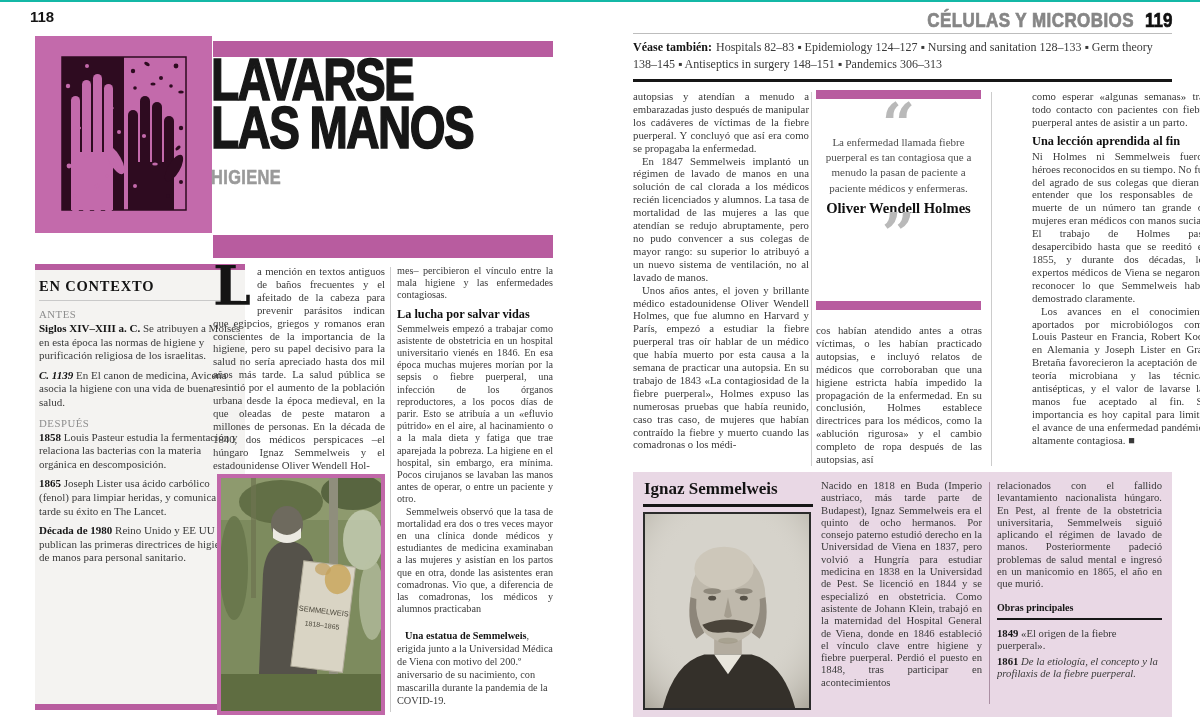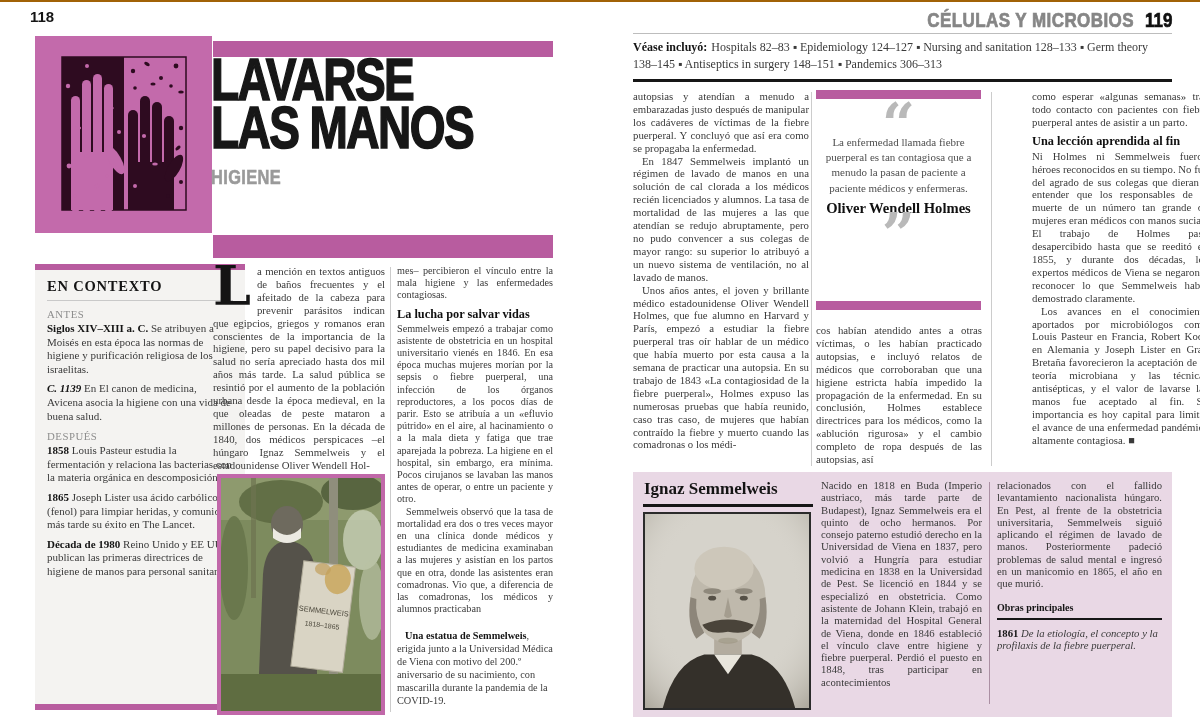--- a/index.html
+++ b/index.html
@@ -1,41 +1,41 @@
 <!DOCTYPE html>
 <html><head>
 <meta charset="utf-8">
 <style>
   * { margin:0; padding:0; box-sizing:border-box; }
   html,body { background:#ffffff; }
   #spread {
     position:relative; width:1200px; height:718px; background:#fff;
     font-family:"Liberation Serif","DejaVu Serif",serif; color:#2e2e2e;
-    overflow:hidden; border-top:2px solid #a16207;
+    overflow:hidden; border-top:2px solid #14b8a6;
   }
   .abs { position:absolute; }
 
   
   .pagenum-left { left:30px; top:6px; font:bold 15px "Liberation Sans","DejaVu Sans",sans-serif; color:#141414; }
   .icon-box { left:35px; top:34px; width:177px; height:197px; background:#c36aab; }
   .icon-box svg { display:block; width:100%; height:100%; }
 
   .tbar { background:#b85c9f; }
   .tbar1 { left:213px; top:39px; width:340px; height:16px; }
   .tbar2 { left:213px; top:233px; width:340px; height:23px; }
 
   .title-block { left:211px; top:54px; transform:scaleX(0.78); transform-origin:left top;
     font-family:"Liberation Sans","DejaVu Sans",sans-serif; font-weight:bold; color:#171717;
     font-size:59px; line-height:48px; letter-spacing:-2px; -webkit-text-stroke:1.6px #171717; white-space:nowrap; }
   .subtitle { left:211px; top:163px; transform:scaleX(0.78); transform-origin:left top;
     font-family:"Liberation Sans","DejaVu Sans",sans-serif; font-weight:bold; color:#9a9a9a;
     font-size:21px; letter-spacing:0.5px; -webkit-text-stroke:0.6px #9a9a9a; white-space:nowrap; }
 
   .context { left:35px; top:262px; width:210px; height:446px; background:#f4f3f1;
-    border-top:6px solid #b85c9f; border-bottom:6px solid #b85c9f; padding:8px 12px; overflow:hidden; }
+    border-top:6px solid #b85c9f; border-bottom:6px solid #b85c9f; padding:8px 4px; overflow:hidden; }
   .ctx-h { font-size:14.5px; font-weight:bold; letter-spacing:0.8px; color:#141414;
     border-bottom:1px solid #c9c9c9; padding-bottom:5px; margin-bottom:6px; }
   .ctx-label { font-size:10.8px; color:#8d8d8d; letter-spacing:0.5px; margin-top:7px; }
   .ctx-item { font-size:11px; line-height:13.6px; color:#3a3a3a; margin-top:2px; margin-bottom:6px; }
   .ctx-lead { font-weight:bold; color:#141414;font-family:Liberation Serif, serif; }
   .ctx-lead.it { font-style:italic; }
 
   .bodycol { position:absolute; text-align:justify; color:#3a3a3a; overflow:hidden;
     font-size:10.8px; line-height:12.9px; }
   .bodycol p { margin:0; }
@@ -227,21 +227,21 @@
     <b>Una estatua de Semmelweis</b><span>, erigida junto a la Universidad Médica de Viena con motivo del 200.º aniversario de su nacimiento, con mascarilla durante la pandemia de la COVID-19.</span>
   </div>
 
   <div class="abs runhead">
     <span class="sec">CÉLULAS Y MICROBIOS</span>
     <span class="pn">119</span>
   </div>
   <div class="abs runrule"></div>
 
   <div class="abs seealso">
-    <span class="va-label">Véase incluyó:</span><span>Hospitals 82–83 ▪ Epidemiology 124–127 ▪ Nursing and sanitation 128–133 ▪ Germ theory 138–145 ▪ Antiseptics in surgery 148–151 ▪ Pandemics 306–313</span>
+    <span class="va-label">Véase también:</span><span>Hospitals 82–83 ▪ Epidemiology 124–127 ▪ Nursing and sanitation 128–133 ▪ Germ theory 138–145 ▪ Antiseptics in surgery 148–151 ▪ Pandemics 306–313</span>
   </div>
   <div class="abs blackrule"></div>
 
   <div class="bodycol colC">
     <p>autopsias y atendían a menudo a embarazadas justo después de manipular los cadáveres de víctimas de la fiebre puerperal. Y concluyó que así era como se propagaba la enfermedad.</p>
     <p class="ind">En 1847 Semmelweis implantó un régimen de lavado de manos en una solución de cal clorada a los médicos recién licenciados y alumnos. La tasa de mortalidad de las mujeres a las que atendían se redujo abruptamente, pero no pudo convencer a sus colegas de mayor rango: su superior lo atribuyó a un nuevo sistema de ventilación, no al lavado de manos.</p>
     <p class="ind">Unos años antes, el joven y brillante médico estadounidense Oliver Wendell Holmes, que fue alumno en Harvard y París, empezó a estudiar la fiebre puerperal tras oír hablar de un médico que había muerto por esta causa a la semana de practicar una autopsia. En su trabajo de 1843 «La contagiosidad de la fiebre puerperal», Holmes expuso las numerosas pruebas que había reunido, caso tras caso, de mujeres que habían contraído la fiebre y muerto cuando las comadronas o los médi-</p>
   </div>
   <div class="vdiv divR1"></div>
 
@@ -297,19 +297,23 @@
     </div>
     <div class="bio-col bio-c1">
       <p>Nacido en 1818 en Buda (Imperio austriaco, más tarde parte de Budapest), Ignaz Semmelweis era el quinto de ocho hermanos. Por consejo paterno estudió derecho en la Universidad de Viena en 1837, pero volvió a Hungría para estudiar medicina en 1838 en la Universidad de Pest. Se licenció en 1844 y se especializó en obstetricia. Como asistente de Johann Klein, trabajó en la maternidad del Hospital General de Viena, donde en 1846 estableció el vínculo clave entre higiene y fiebre puerperal. Perdió el puesto en 1848, tras participar en acontecimientos</p>
     </div>
     <div class="bio-div"></div>
     <div class="bio-col bio-c2">
       <p>relacionados con el fallido levantamiento nacionalista húngaro. En Pest, al frente de la obstetricia universitaria, Semmelweis siguió aplicando el régimen de lavado de manos. Posteriormente padeció problemas de salud mental e ingresó en un manicomio en 1865, el año en que murió.</p>
       <div class="works-h">Obras principales</div>
       <div class="works-rule"></div>
       <div class="work">
+        <span class="wy">1849</span>
+        <span class="wt">«El origen de la fiebre puerperal».</span>
+      </div>
+      <div class="work">
         <span class="wy">1861</span>
         <span class="wt it">De la etiología, el concepto y la profilaxis de la fiebre puerperal.</span>
       </div>
     </div>
   </div>
 
 </div>
 
 </body></html>

